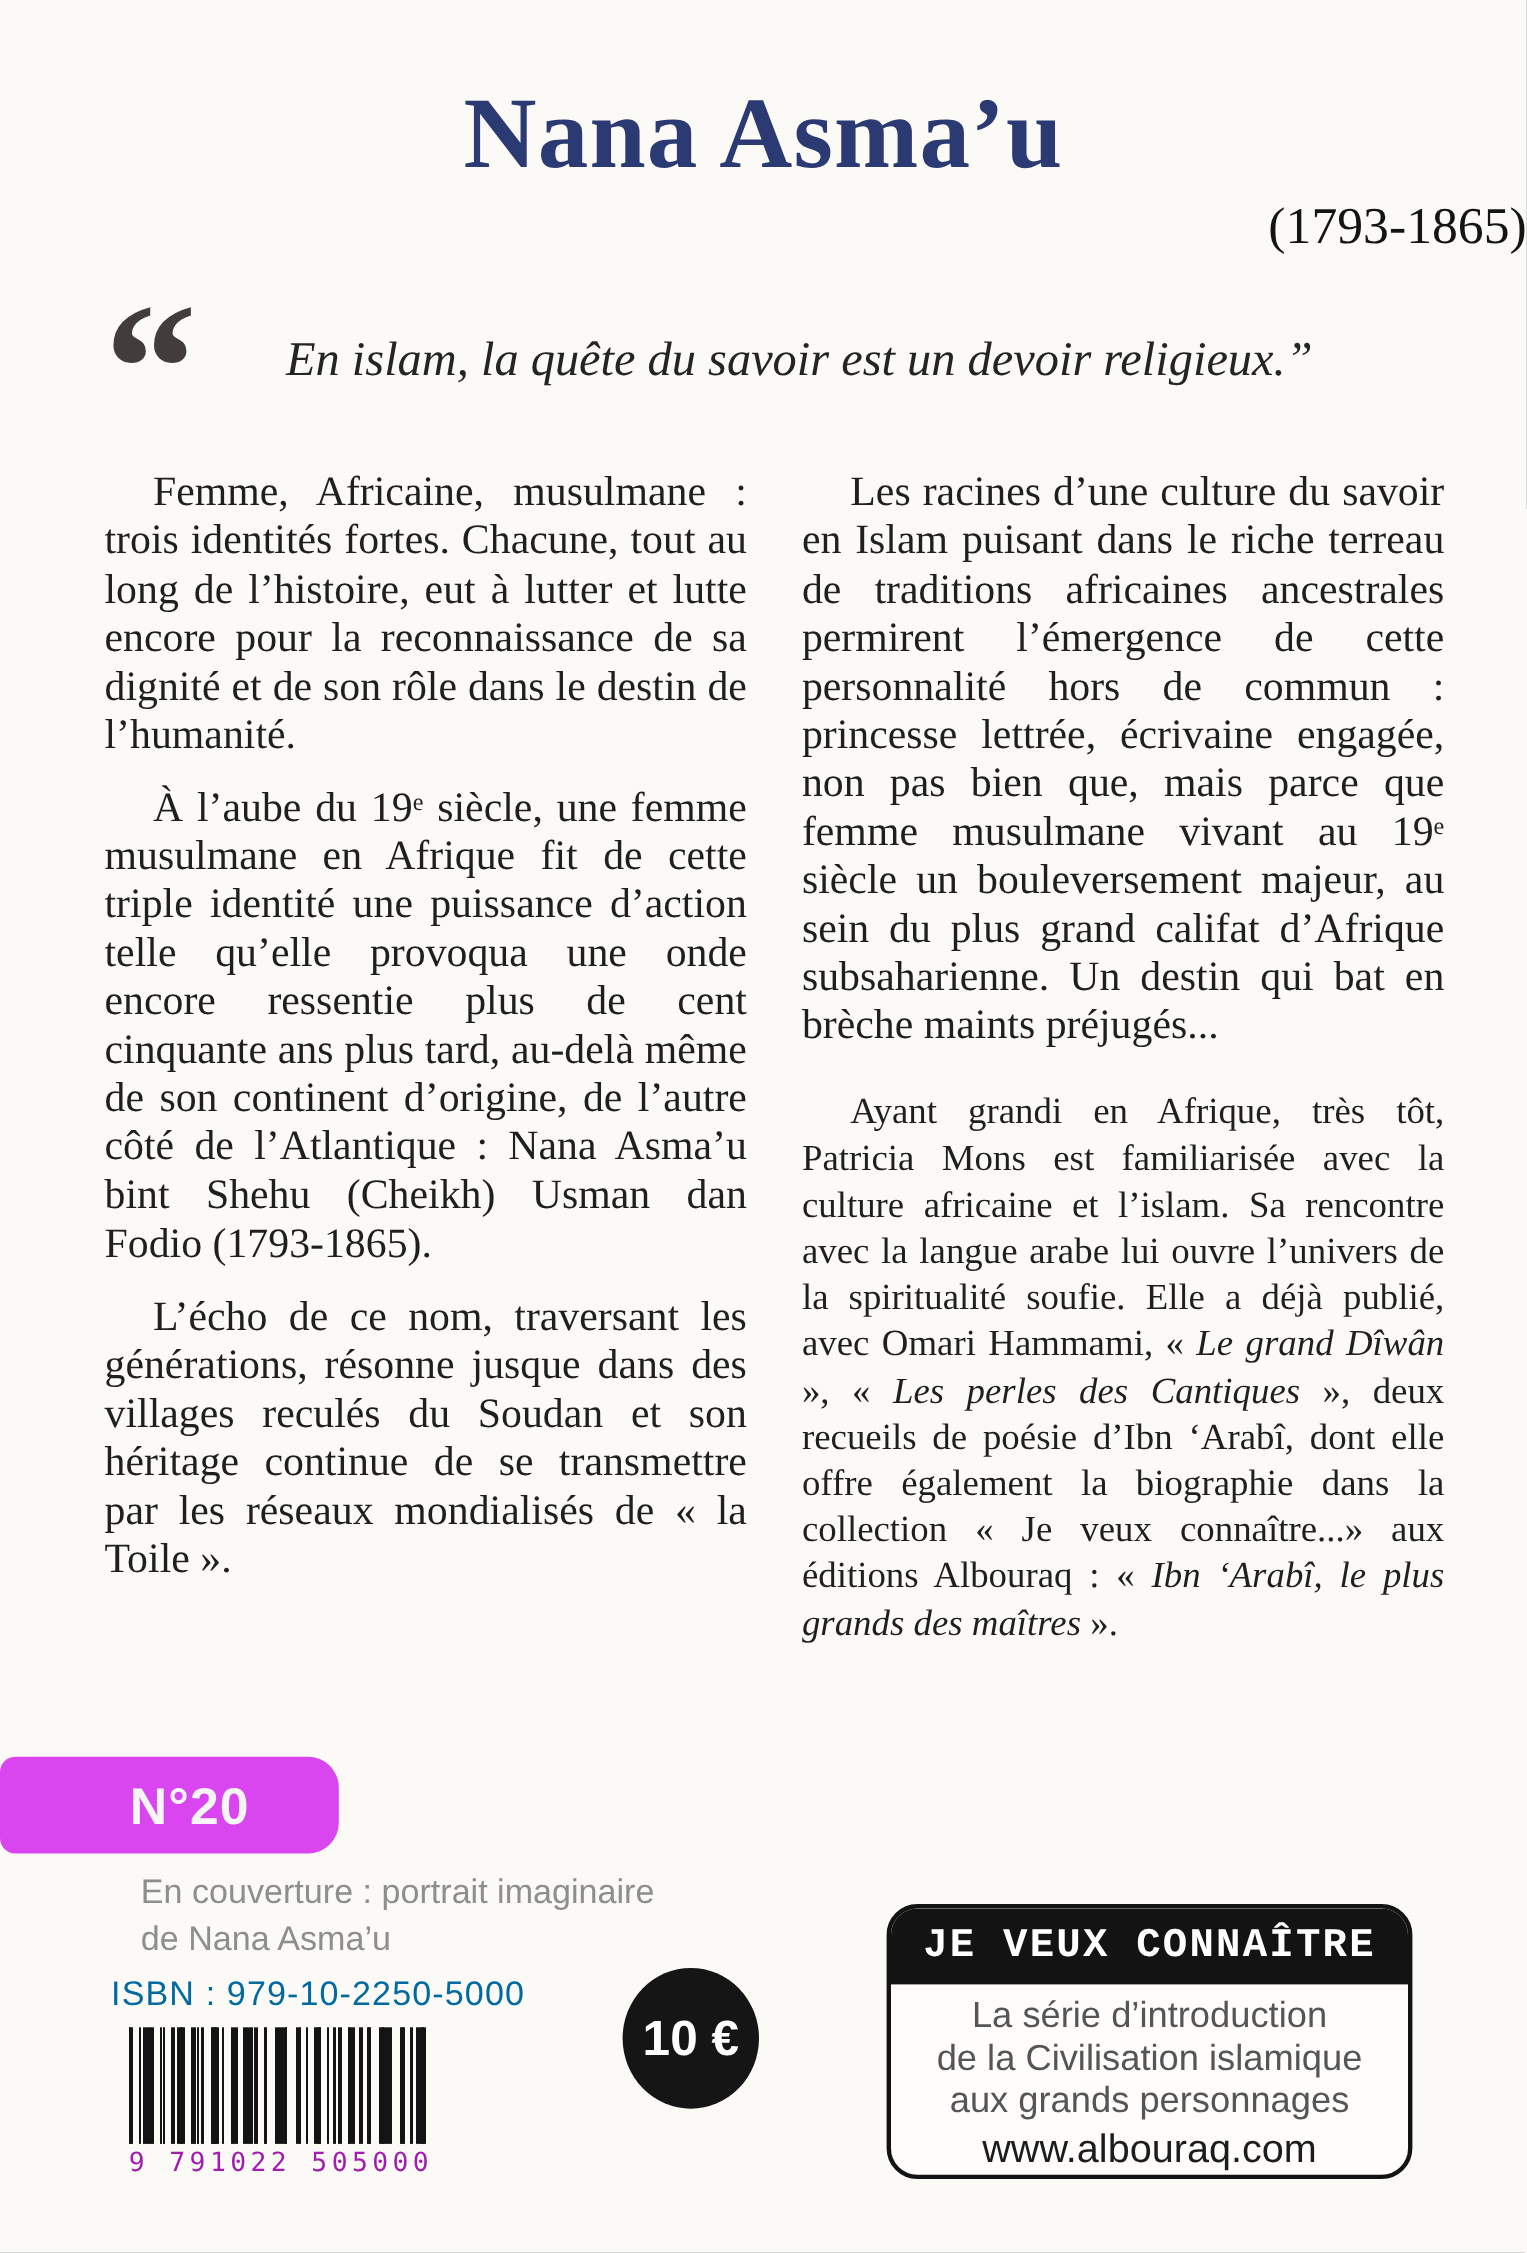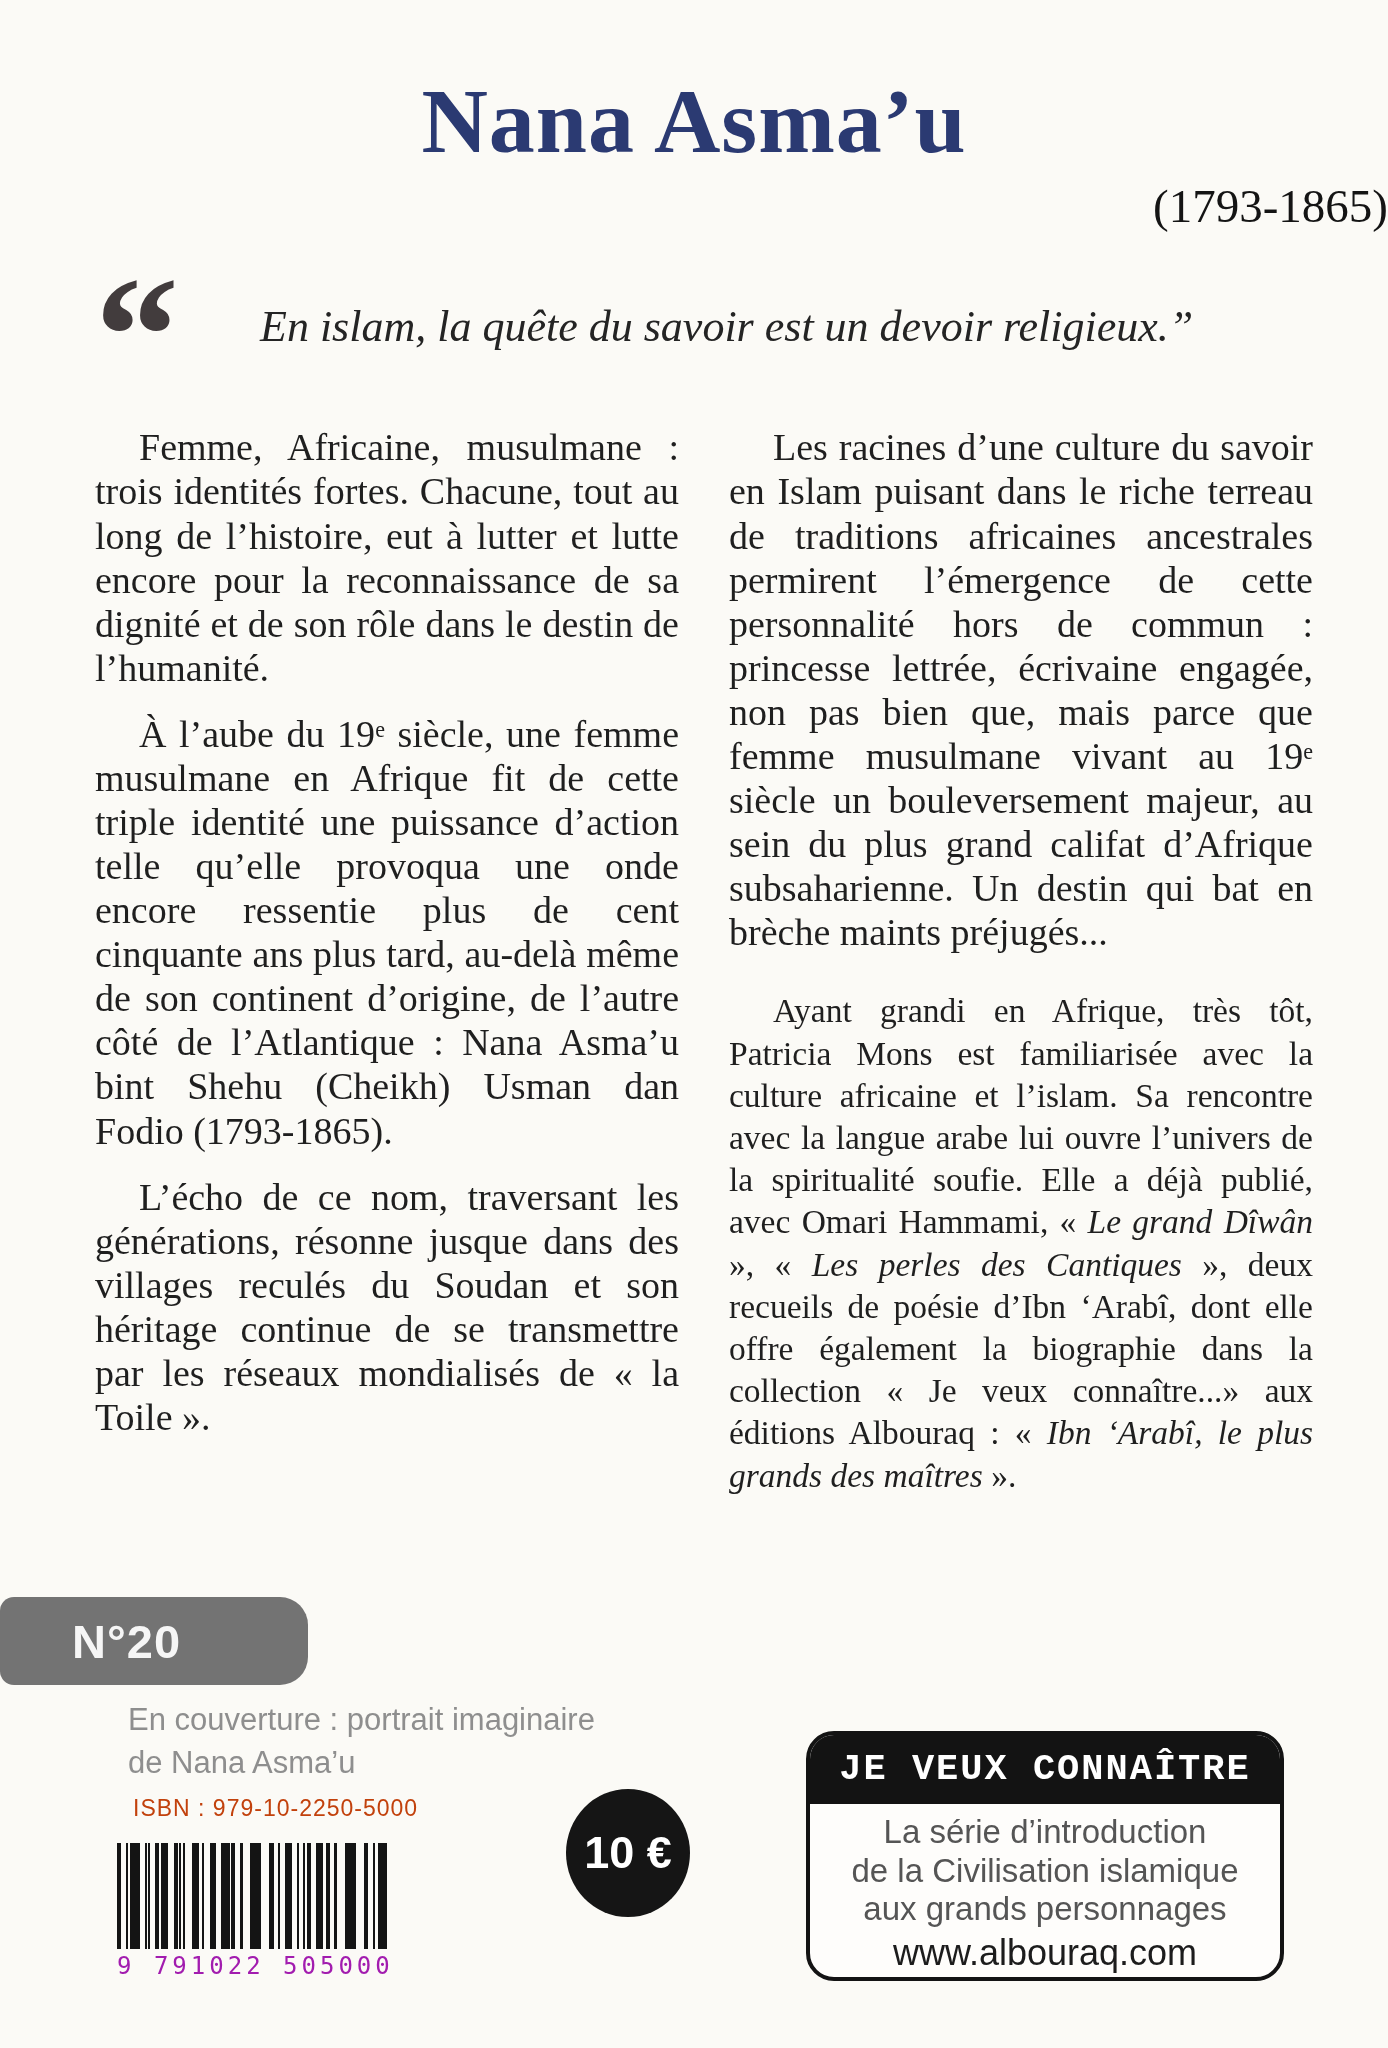--- a/index.html
+++ b/index.html
@@ -61,41 +61,41 @@
   }
   .col-left, .col-right-main { font-size:38px; line-height:1.16; }
   .col p { margin:0 0 22px 0; text-indent:44px; }
   .col p:last-child { margin-bottom:0; }
   .bio { font-size:33.5px; line-height:1.26; margin-top:36px; }
   .sup { font-size:0.58em; vertical-align:0.45em; }
   .it { font-style:italic; }
   .issue-badge {
     position:absolute; left:0; top:1597px;
     width:308px; height:88px;
-    background:#737373;
+    background:#d946ef;
     border-radius:14px 28px 28px 14px;
     box-sizing:border-box;
     display:flex; align-items:center;
-    padding-left:72px;
+    padding-left:118px;
     color:#f6f6f6;
     font-family:"Liberation Sans", sans-serif;
     font-weight:bold;
     font-size:47px;
     letter-spacing:1px;
   }
   .cover-caption {
     position:absolute; left:128px; top:1698px;
     font-family:"Liberation Sans", sans-serif;
     font-size:31px; line-height:1.4;
     color:#8e8e8e;
   }
   .isbn {
-    position:absolute; left:133px; top:1795px;
-    font-family:"Liberation Sans", sans-serif;
-    font-size:23px; color:#c2410c;
+    position:absolute; left:101px; top:1795px;
+    font-family:"Liberation Sans", sans-serif;
+    font-size:31px; color:#0369a1;
     letter-spacing:1px;
   }
   .barcode { position:absolute; left:117px; top:1843px; width:272px; }
   .bars {
     height:106px;
     background-image:
       repeating-linear-gradient(90deg, #141414 0 4px, transparent 4px 9px, #141414 9px 11px, transparent 11px 19px),
       repeating-linear-gradient(90deg, #141414 0 2px, transparent 2px 13px, #141414 13px 20px, transparent 20px 31px);
   }
   .barcode-digits {

